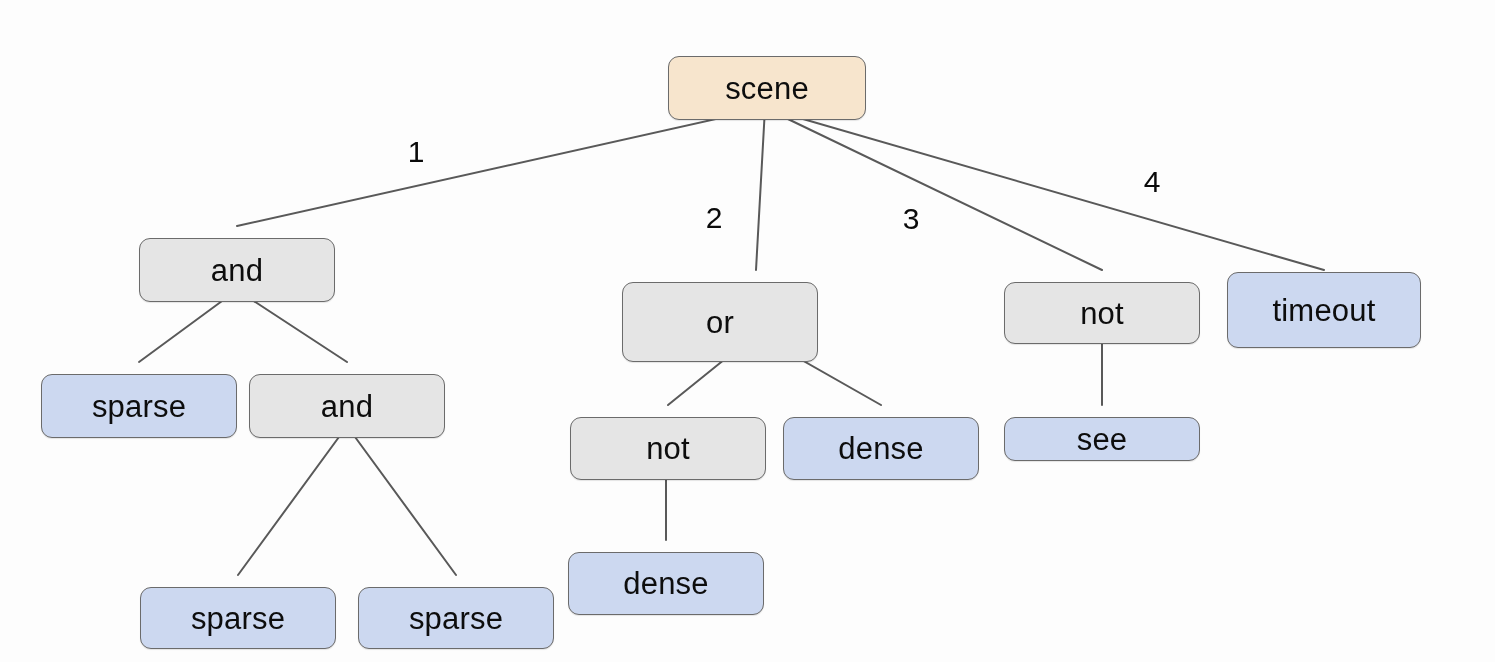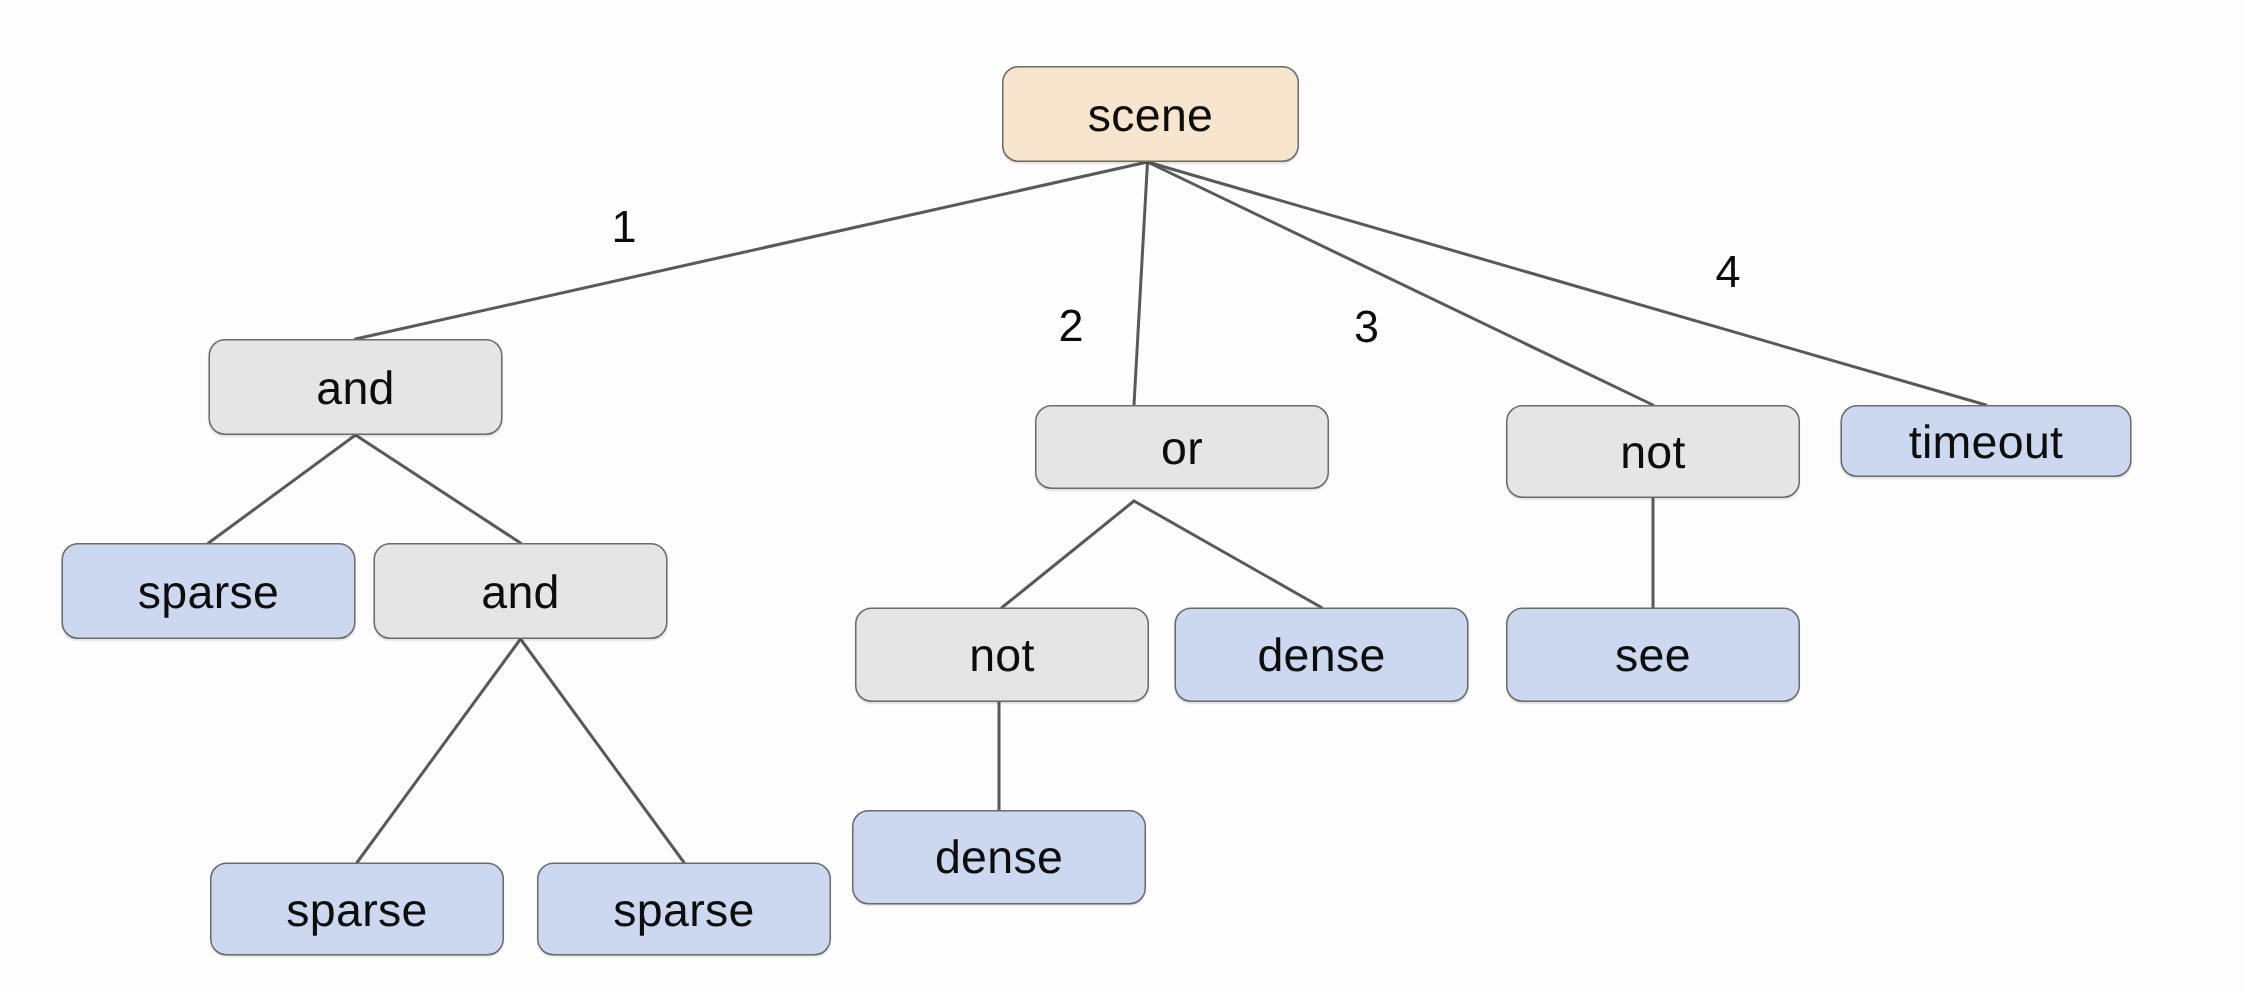--- a/index.html
+++ b/index.html
@@ -29,20 +29,21 @@
     border: 1.6px solid #6b6b6b;
     border-radius: 11px;
     display: flex;
     align-items: center;
     justify-content: center;
     font-size: 31px;
     color: #0d0d0d;
     line-height: 1;
     letter-spacing: 0.2px;
     box-shadow: 0 1px 1px rgba(0,0,0,0.10);
+    margin-top: 12px;
   }
   .node.root  { background: #f7e5cd; }
   .node.op    { background: #e5e5e5; }
   .node.leaf  { background: #ccd8f0; }
   .edge-label {
     position: absolute;
     font-size: 30px;
     color: #0a0a0a;
     line-height: 1;
     white-space: nowrap;
@@ -79,39 +80,39 @@
       </div>
       <div class="node op" style="left: 249px; top: 362px; width: 196px; height: 64px;">
         <span>and</span>
       </div>
       <div class="node leaf" style="left: 140px; top: 575px; width: 196px; height: 62px;">
         <span>sparse</span>
       </div>
       <div class="node leaf" style="left: 358px; top: 575px; width: 196px; height: 62px;">
         <span>sparse</span>
       </div>
-      <div class="node op" style="left: 690px; top: 270px; width: 196px; height: 56px; text-align: center;">
+      <div class="node op" style="left: 622px; top: 270px; width: 196px; height: 80px; text-align: center;">
         <span>or</span>
       </div>
       <div class="node op" style="left: 570px; top: 405px; width: 196px; height: 63px;">
         <span>not</span>
       </div>
       <div class="node leaf" style="left: 783px; top: 405px; width: 196px; height: 63px;">
         <span>dense</span>
       </div>
       <div class="node leaf" style="left: 568px; top: 540px; width: 196px; height: 63px;">
         <span>dense</span>
       </div>
       <div class="node op" style="left: 1004px; top: 270px; width: 196px; height: 62px;">
         <span>not</span>
       </div>
-      <div class="node leaf" style="left: 1004px; top: 405px; width: 196px; height: 63px;">
+      <div class="node leaf" style="left: 1004px; top: 405px; width: 196px; height: 44px;">
         <span>see</span>
       </div>
-      <div class="node leaf" style="left: 1227px; top: 270px; width: 194px; height: 48px;">
+      <div class="node leaf" style="left: 1227px; top: 260px; width: 194px; height: 76px;">
         <span>timeout</span>
       </div>
     </div>
   <div id="label-layer">
       <div class="edge-label" style="left: 416px; top: 152px;">1</div>
       <div class="edge-label" style="left: 714px; top: 218px;">2</div>
       <div class="edge-label" style="left: 911px; top: 219px;">3</div>
       <div class="edge-label" style="left: 1152px; top: 182px;">4</div>
     </div>
 </div>

